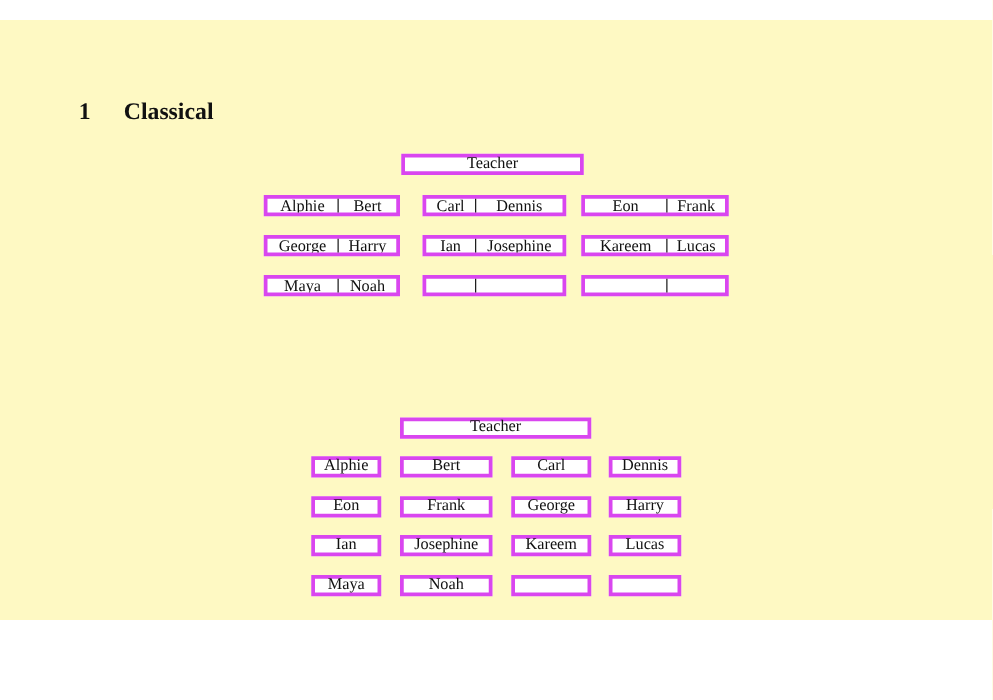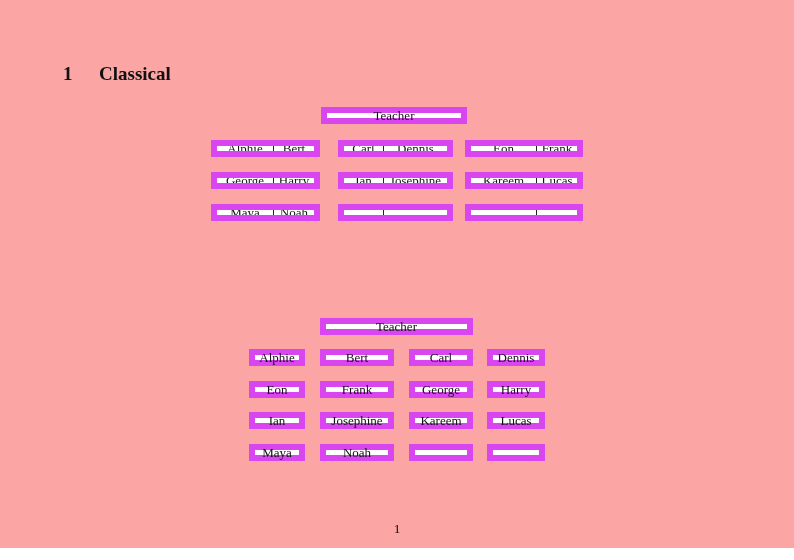--- a/index.html
+++ b/index.html
@@ -1,43 +1,44 @@
 <!DOCTYPE html>
 <html><head>
 <meta charset="utf-8">
 <style>
   html, body { margin: 0; padding: 0; background: #ffffff; }
   .page {
     position: relative;
     width: 794px;
-    height: 548px;
-    background: #fca5a5;
+    height: 480px;
+    background: #fef9c3;
     font-family: "Liberation Serif", "DejaVu Serif", serif;
     color: #111111;
     overflow: hidden;
+    margin-top: 16px;
   }
   .heading {
     position: absolute;
     font-weight: bold;
     font-size: 19px;
     line-height: 20px;
     white-space: nowrap;
   }
   #sec1 { left: 63px; top: 64px; }
   #sec2 { left: 63px; top: 274px; }
   .sec-num { display: inline-block; min-width: 36px; }
 
   .box {
     position: absolute;
     box-sizing: border-box;
     height: 17px;
-    border: 6px solid #d946ef;
+    border: 3px solid #d946ef;
     background: #ffffff;
     display: flex;
-    align-items: center;
+    align-items: flex-end;
     justify-content: center;
     font-size: 13px;
     line-height: 15px;
     white-space: nowrap;
   }
   .desk { padding: 0; justify-content: flex-start; }
   .cell {
     box-sizing: border-box;
     height: 100%;
     display: flex;

